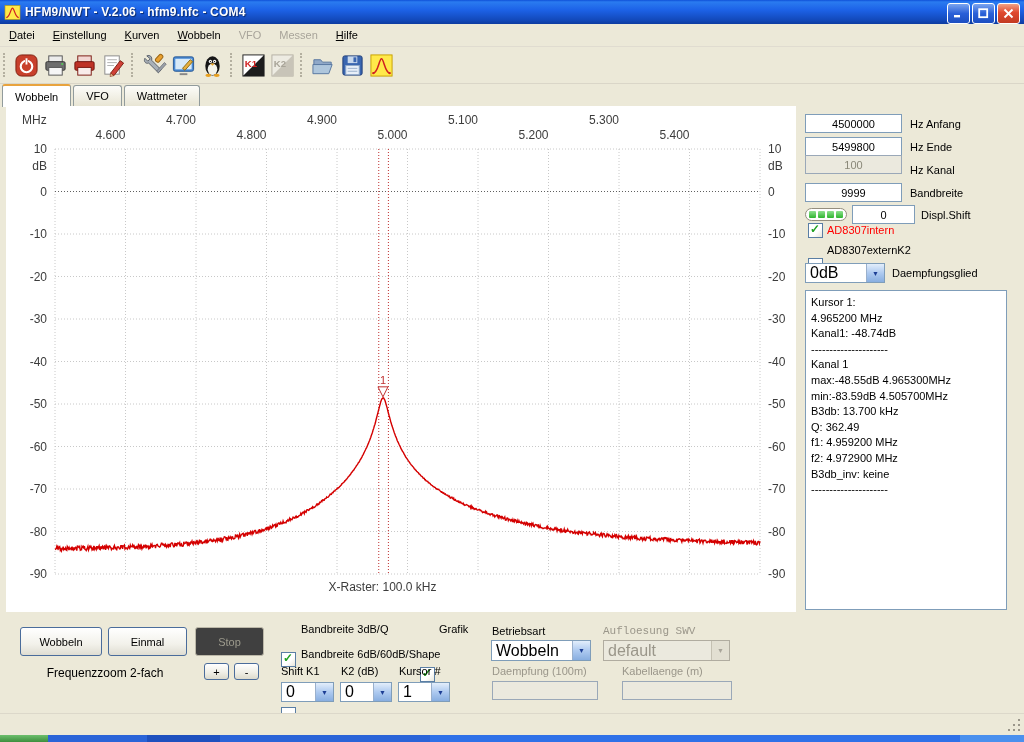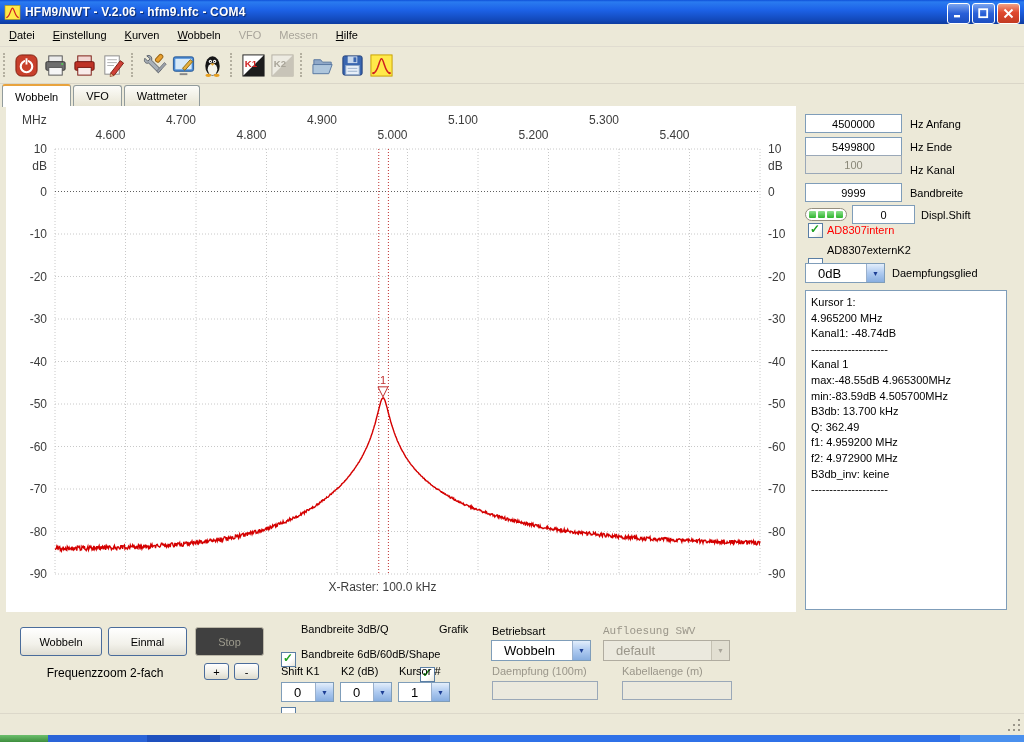--- a/index.html
+++ b/index.html
@@ -37,21 +37,21 @@
   svg text{font-family:"Liberation Sans",sans-serif;}
   
   .field{height:19px;border:1px solid #7F9DB9;background:#fff;font-size:11px;font-family:"Liberation Sans",sans-serif;padding:0 3px;box-sizing:border-box;text-align:center;}
   input.field{outline:none;}
   .field.dis{background:#EBE9DE;color:#8a8878;border-color:#9aa8b8;}
   .flabel{font-size:11px;color:#000;white-space:nowrap;}
   .flabel.gray{color:#9a968a;}
   .cb{width:13px;height:13px;border:1px solid #5A7EA4;background:linear-gradient(135deg,#fff 60%,#e8e6da);position:relative;}
   .cb.on::after{content:"✓";position:absolute;left:1px;top:-2px;font-size:12px;font-weight:bold;color:#21A121;}
   .combo{border:1px solid #7F9DB9;background:#fff;height:20px;display:flex;align-items:center;box-sizing:border-box;}
-  .combo .val{flex:1;font-size:13px;padding:0 12px;}
+  .combo .val{flex:1;font-size:16px;padding:0 4px;}
   .combo .arrow{width:17px;height:100%;background:linear-gradient(180deg,#E3EEFB,#AECAF0 50%,#88AEE0);border-left:1px solid #9ab0cc;
     display:flex;align-items:center;justify-content:center;font-size:7px;color:#1C3E94;}
   .combo.dis{background:#EBE9DE;border-color:#b0aca0;}
   .combo.dis .val{color:#9a968a;}
   .combo.dis .arrow{background:#E2DFD2;color:#a8a49a;border-left-color:#c4c0b2;}
   .infobox{border:1px solid #7F9DB9;background:#fff;font-size:11px;line-height:15.6px;color:#000;
     padding:4px 0 0 5px;white-space:pre;overflow:hidden;box-sizing:border-box;}
   
   .pill{width:42px;height:13px;border:1px solid #948E7E;border-radius:7px;background:#fff;display:flex;align-items:center;padding:0 3px;gap:2px;box-sizing:border-box;}
   .pseg{width:7px;height:7px;background:linear-gradient(180deg,#8fe08f,#2FB52F);border-radius:1px;}

